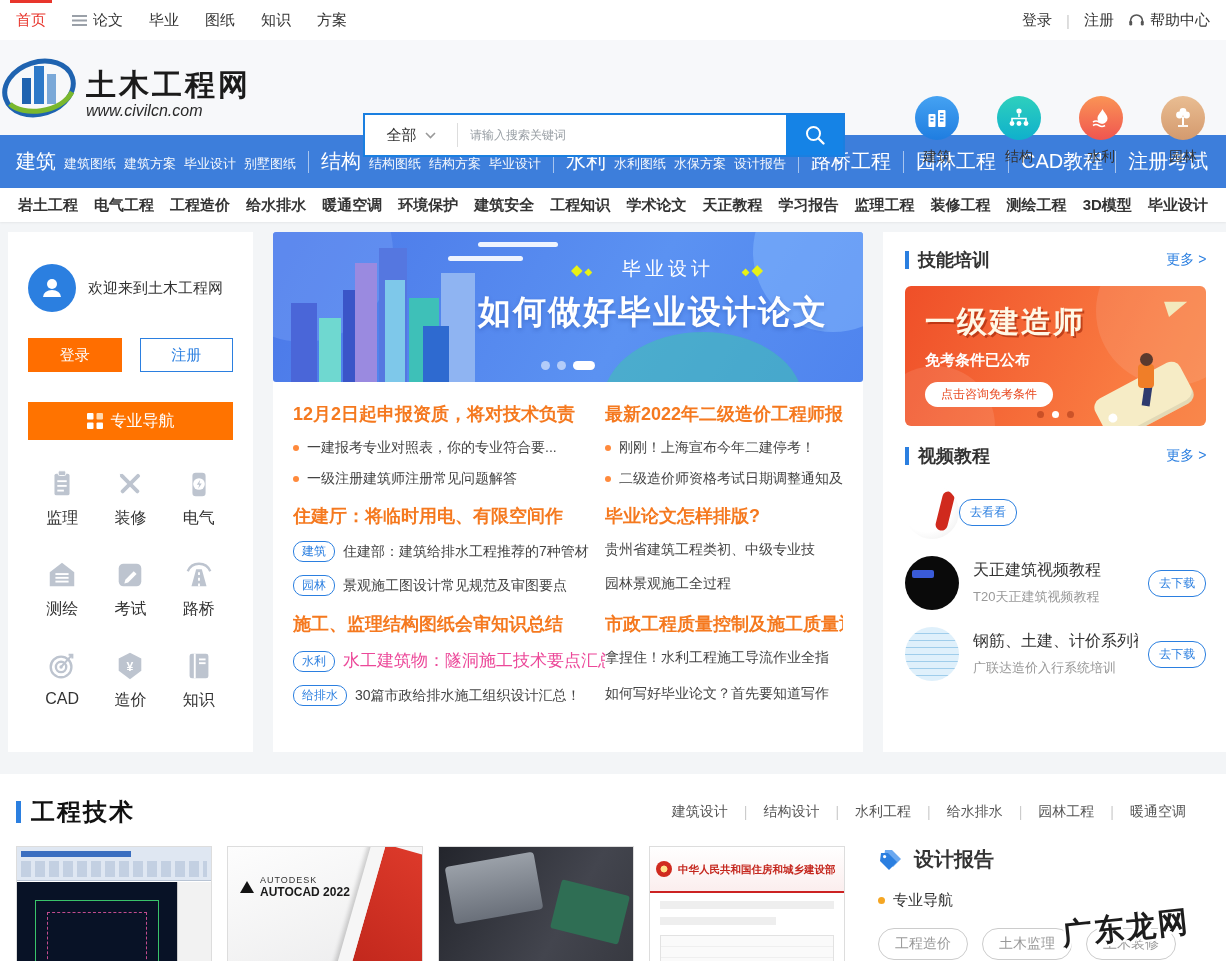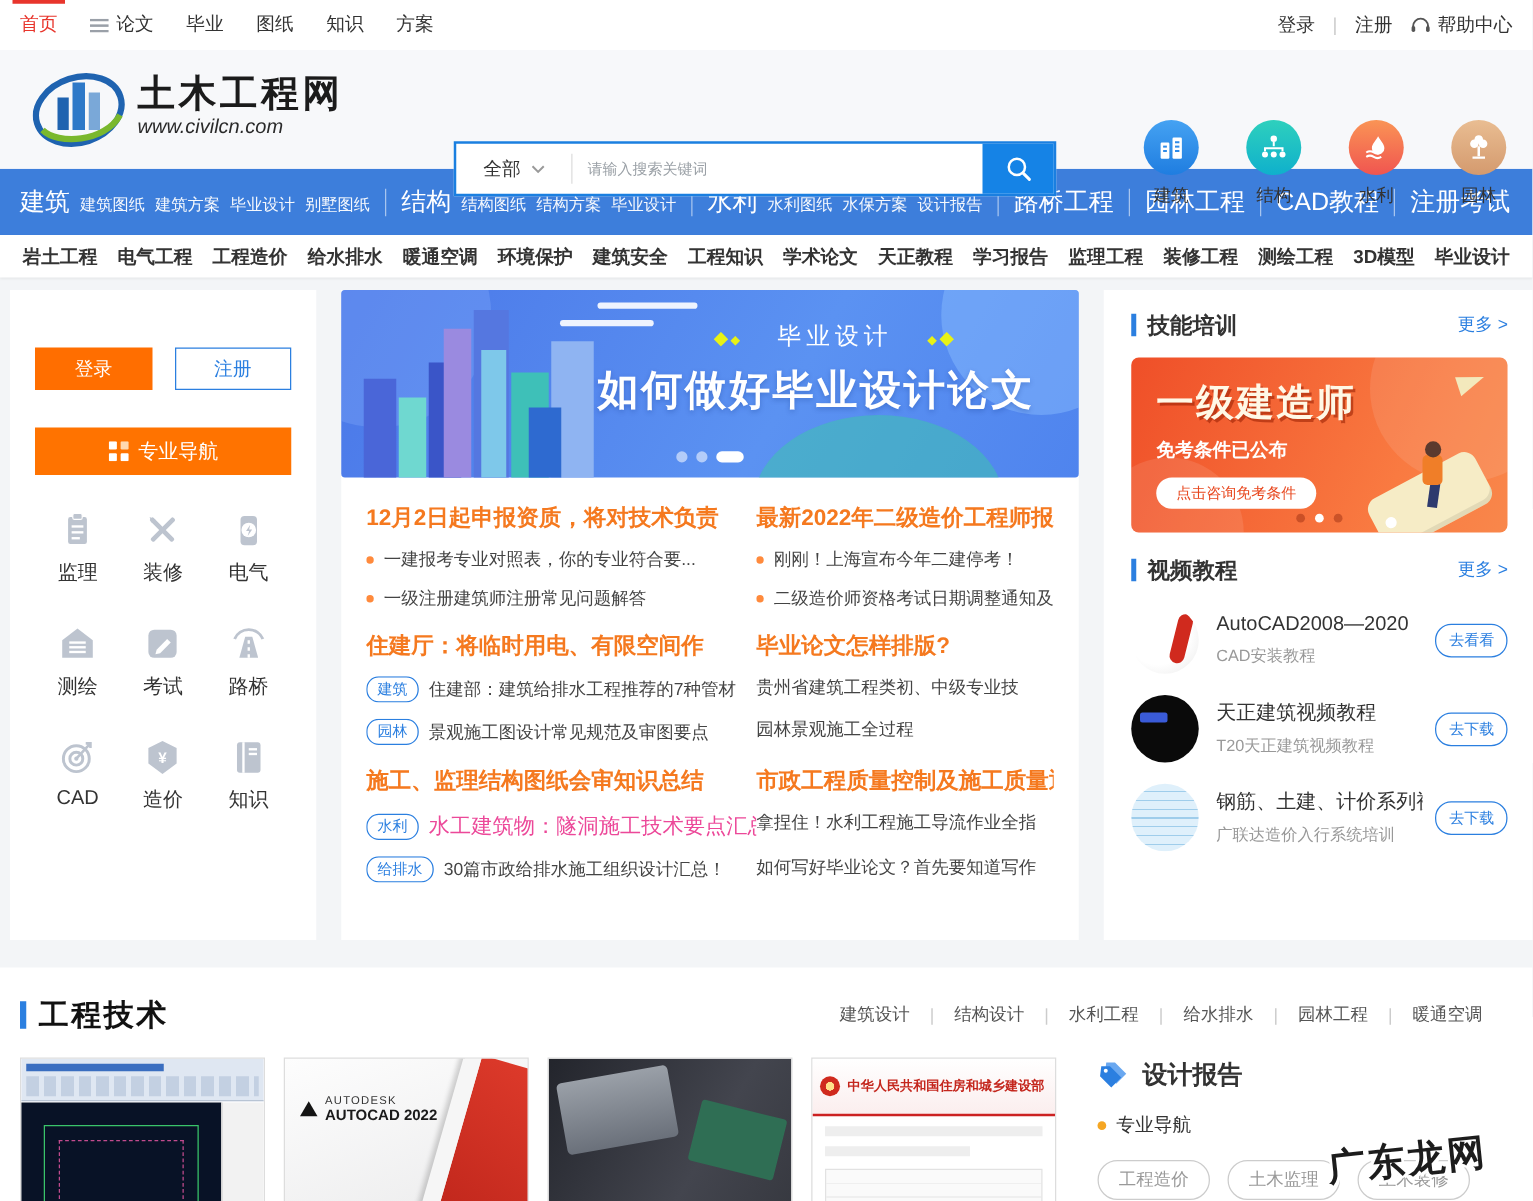--- a/index.html
+++ b/index.html
@@ -11,21 +11,21 @@
   .topbar { height:40px; background:#fff; display:flex; align-items:center; padding:0 16px; }
   .tb-item { font-size:15px; color:#333; margin-right:26px; cursor:pointer; display:flex; align-items:center; gap:6px; position:relative; height:40px; line-height:40px; }
   .tb-item.active { color:#e8352c; }
   .tb-item.active::before { content:""; position:absolute; top:0; left:-6px; right:-6px; height:3px; background:#e8352c; }
   .tb-right { margin-left:auto; display:flex; align-items:center; gap:14px; font-size:15px; color:#333; }
   .tb-sep { color:#ccc; }
   .hamburger rect { fill:#9aa0a8; }
 
   
   .header { height:95px; background:#f7f8fa; position:relative; }
-  .logo { position:absolute; left:26px; top:12px; display:flex; align-items:center; cursor:pointer; }
+  .logo { position:absolute; left:2px; top:12px; display:flex; align-items:flex-end; cursor:pointer; }
   .logo-text { margin-left:6px; }
   .logo-title { font-size:30px; font-weight:bold; color:#1b1b1b; letter-spacing:3px; line-height:30px; }
   .logo-url { font-size:16px; font-style:italic; color:#2a2a2a; margin-top:2px; }
   .search { position:absolute; left:363px; top:73px; width:482px; height:44px; border:2px solid #1a7fe0; background:#fff; display:flex; align-items:center; }
   .search-cat { width:92px; display:flex; align-items:center; justify-content:center; gap:8px; font-size:15px; color:#333; cursor:pointer; }
   .search-divider { width:1px; height:24px; background:#ddd; }
   .search-input { flex:1; border:0; outline:none; padding:0 12px; font-size:12px; color:#333; background:transparent; }
   .search-input::placeholder { color:#9aa0a6; }
   .search-btn { width:57px; height:100%; background:#1583e6; border:0; display:flex; align-items:center; justify-content:center; cursor:pointer; }
   .quick { position:absolute; right:16px; top:56px; display:flex; gap:28px; }
@@ -338,20 +338,29 @@
   <span class="sn-item">监理工程</span>
   <span class="sn-item">装修工程</span>
   <span class="sn-item">测绘工程</span>
   <span class="sn-item">3D模型</span>
   <span class="sn-item">毕业设计</span>
 </div>
 
 <div class="main-row">
 
   <div class="card card-left">
+    <div class="welcome-row">
+      <div class="avatar">
+        <svg width="28" height="28" viewBox="0 0 28 28">
+            <circle cx="14" cy="10" r="5" fill="#fff"></circle>
+            <path d="M5 23 a9 7 0 0 1 18 0z" fill="#fff"></path>
+          </svg>
+      </div>
+      <div class="welcome-text">欢迎来到土木工程网</div>
+    </div>
     <div class="auth-row">
       <button class="btn-login">登录</button>
       <button class="btn-register">注册</button>
     </div>
     <button class="btn-pronav">
       <svg width="16" height="16" viewBox="0 0 16 16">
           <rect x="0" y="0" width="6.5" height="6.5" rx="1" fill="#fff"></rect>
           <rect x="9.5" y="0" width="6.5" height="6.5" rx="1" fill="#ffd9b0"></rect>
           <rect x="0" y="9.5" width="6.5" height="6.5" rx="1" fill="#fff"></rect>
           <rect x="9.5" y="9.5" width="6.5" height="6.5" rx="1" fill="#fff"></rect>
@@ -544,24 +553,20 @@
       </div>
     </div>
 
     <div class="sec-head videos-head">
       <div class="sec-bar"></div>
       <div class="sec-title">视频教程</div>
       <div class="sec-more">更多 &gt;</div>
     </div>
     <div class="v-item">
       <div class="v-thumb t1"></div>
-      <div class="v-body">
-        <div class="v-title">AutoCAD2008—2020</div>
-        <div class="v-desc">CAD安装教程</div>
-      </div>
       <button class="v-action">去看看</button>
     </div>
     <div class="v-item">
       <div class="v-thumb t2"></div>
       <div class="v-body">
         <div class="v-title">天正建筑视频教程</div>
         <div class="v-desc">T20天正建筑视频教程</div>
       </div>
       <button class="v-action">去下载</button>
     </div>

